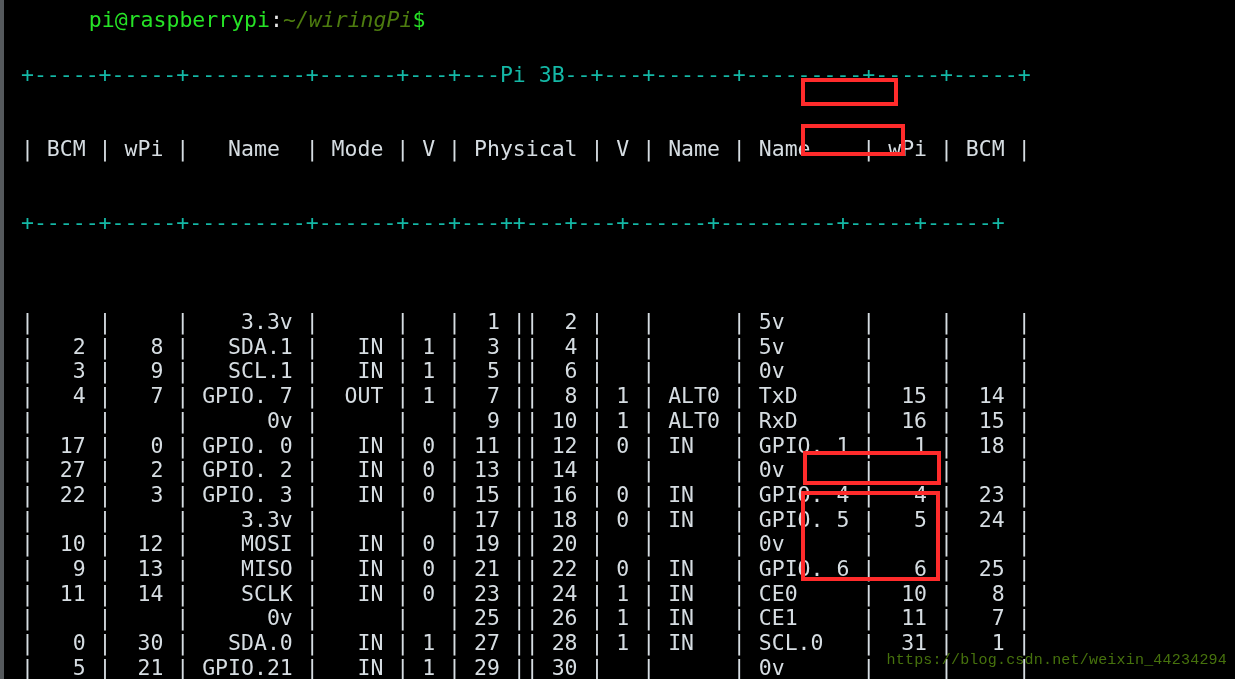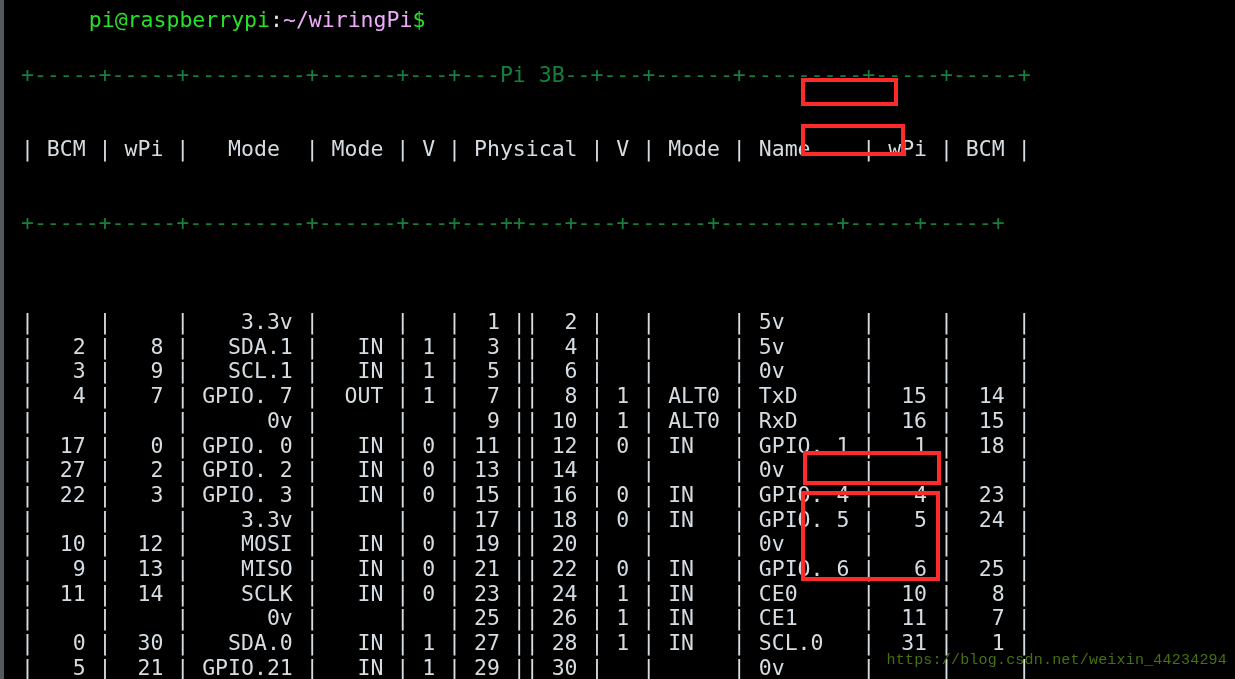--- a/index.html
+++ b/index.html
@@ -46,27 +46,27 @@
     color: #cfd8dc;
     z-index: 2;
   }
 
   .line {
     height: 24.7px;
     white-space: pre;
     font-family: "DejaVu Sans Mono", "Liberation Mono", monospace;
   }
 
-  .rule { color: #15803d; }
+  .rule { color: #14b8a6; }
   .txt  { color: #d6dde2; }
 
   
   .p-user { color: #26e226; margin-left: 29px; }
   .p-colon { color: #e8e8e8; }
-  .p-path { color: #f0abfc; }
+  .p-path { color: #4d7c0f; font-style: italic; }
   .p-dollar { color: #26e226; }
 
   
   .hl-box {
     position: absolute;
     border: 4px solid #ff2b2b;
     box-sizing: border-box;
     background: transparent;
     z-index: 4;
     pointer-events: none;
@@ -102,21 +102,21 @@
 
   <div id="win-left-border"></div>
 
   <div id="clipped-top">
     <span class="p-user">pi@raspberrypi</span><span class="p-colon">:</span><span class="p-path">~/wiringPi</span><span class="p-dollar">$</span>
   </div>
 
   <div id="console">
 
     <div class="line rule"> +-----+-----+---------+------+---+---Pi 3B--+---+------+---------+-----+-----+</div>
-    <div class="line txt"> | BCM | wPi |   Mode  | Mode | V | Physical | V | Mode | Name    | wPi | BCM |</div>
+    <div class="line txt"> | BCM | wPi |   Name  | Mode | V | Physical | V | Name | Name    | wPi | BCM |</div>
     <div class="line rule"> +-----+-----+---------+------+---+---++---+---+------+---------+-----+-----+</div>
 
     <div id="rows-host"><div class="line txt"> |     |     |    3.3v |      |   |  1 ||  2 |   |      | 5v      |     |     |</div><div class="line txt"> |   2 |   8 |   SDA.1 |   IN | 1 |  3 ||  4 |   |      | 5v      |     |     |</div><div class="line txt"> |   3 |   9 |   SCL.1 |   IN | 1 |  5 ||  6 |   |      | 0v      |     |     |</div><div class="line txt"> |   4 |   7 | GPIO. 7 |  OUT | 1 |  7 ||  8 | 1 | ALT0 | TxD     |  15 |  14 |</div><div class="line txt"> |     |     |      0v |      |   |  9 || 10 | 1 | ALT0 | RxD     |  16 |  15 |</div><div class="line txt"> |  17 |   0 | GPIO. 0 |   IN | 0 | 11 || 12 | 0 | IN   | GPIO. 1 |   1 |  18 |</div><div class="line txt"> |  27 |   2 | GPIO. 2 |   IN | 0 | 13 || 14 |   |      | 0v      |     |     |</div><div class="line txt"> |  22 |   3 | GPIO. 3 |   IN | 0 | 15 || 16 | 0 | IN   | GPIO. 4 |   4 |  23 |</div><div class="line txt"> |     |     |    3.3v |      |   | 17 || 18 | 0 | IN   | GPIO. 5 |   5 |  24 |</div><div class="line txt"> |  10 |  12 |    MOSI |   IN | 0 | 19 || 20 |   |      | 0v      |     |     |</div><div class="line txt"> |   9 |  13 |    MISO |   IN | 0 | 21 || 22 | 0 | IN   | GPIO. 6 |   6 |  25 |</div><div class="line txt"> |  11 |  14 |    SCLK |   IN | 0 | 23 || 24 | 1 | IN   | CE0     |  10 |   8 |</div><div class="line txt"> |     |     |      0v |      |   | 25 || 26 | 1 | IN   | CE1     |  11 |   7 |</div><div class="line txt"> |   0 |  30 |   SDA.0 |   IN | 1 | 27 || 28 | 1 | IN   | SCL.0   |  31 |   1 |</div><div class="line txt"> |   5 |  21 | GPIO.21 |   IN | 1 | 29 || 30 |   |      | 0v      |     |     |</div></div>
 
     
     
     
 
     
 

